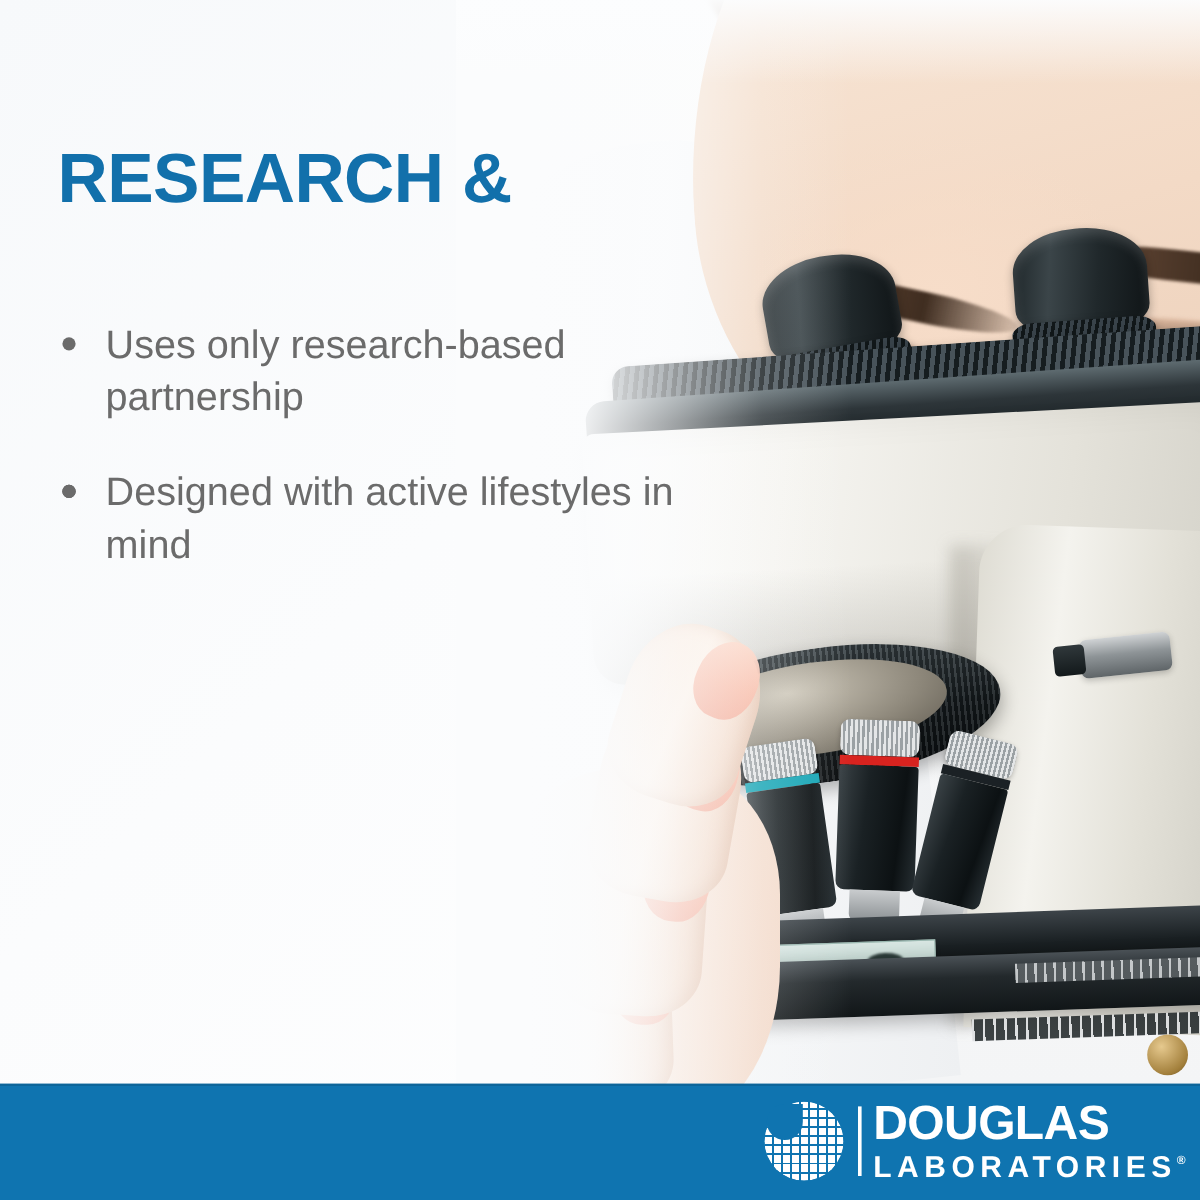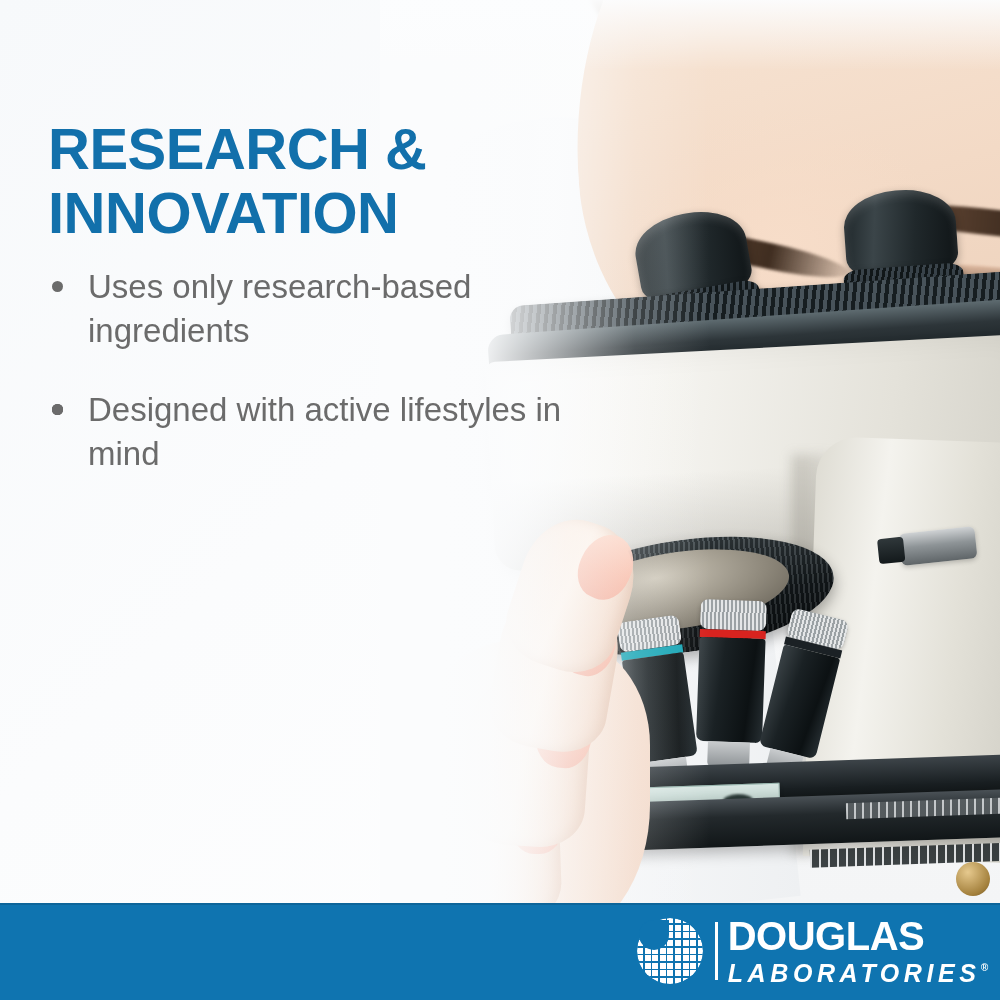--- a/index.html
+++ b/index.html
@@ -496,21 +496,20 @@
     letter-spacing: -0.5px;
     display: block;
   }
   .logo-words .l2 {
     font-size: 25px;
     font-weight: 700;
     letter-spacing: 4.6px;
     display: block;
     margin-top: 5px;
     white-space: nowrap;
-    font-style: italic;
   }
   .logo-words .l2 .reg {
     font-size: 10px;
     vertical-align: 11px;
     letter-spacing: 0;
   }
 </style>
 </head>
 <body>
 
@@ -597,27 +596,26 @@
       <div class="nail n1"></div>
       <div class="hand-fade"></div>
     </div>
 
     <div class="photo-top-fade"></div>
     <div class="photo-fade"></div>
   </div>
 
   <h1 class="headline">
     <span>RESEARCH &amp;</span><br>
-    <span>INNOVATION</span>
   </h1>
 
   <ul class="bullets">
     <li>
       <span class="dot"></span>
-      <span>Uses only research-based ingredients</span>
+      <span>Uses only research-based partnership</span>
     </li>
     <li>
       <span class="dot"></span>
     </li>
     <li>
       <span class="dot"></span>
     </li>
     <li>
       <span class="dot"></span>
       <span>Designed with active lifestyles in mind</span>

